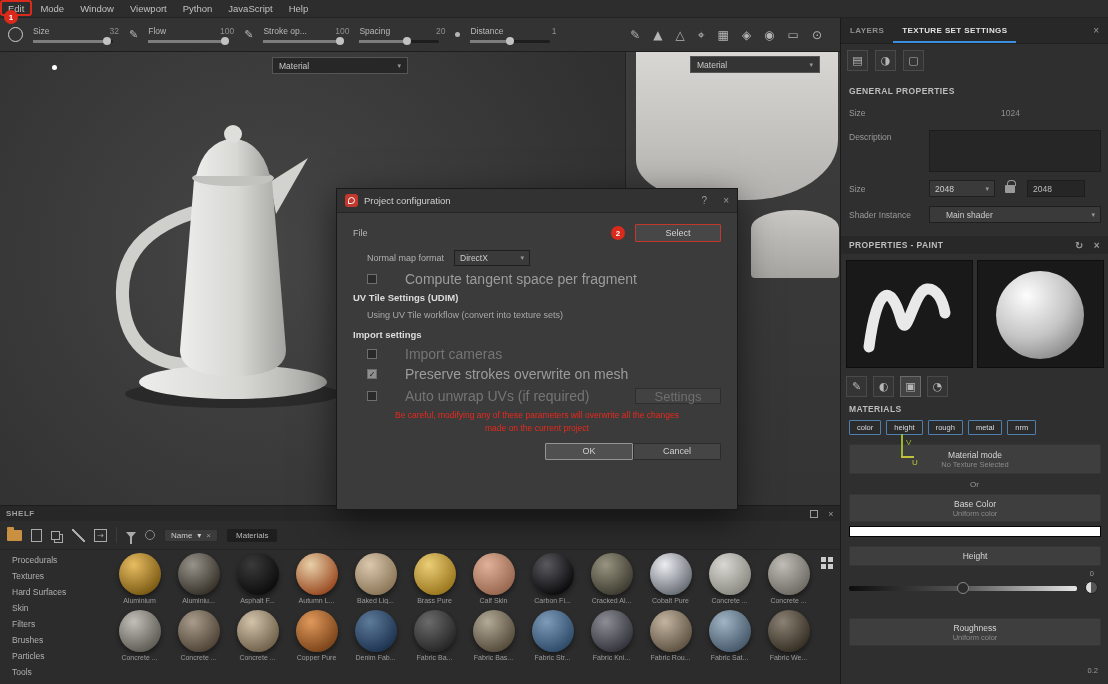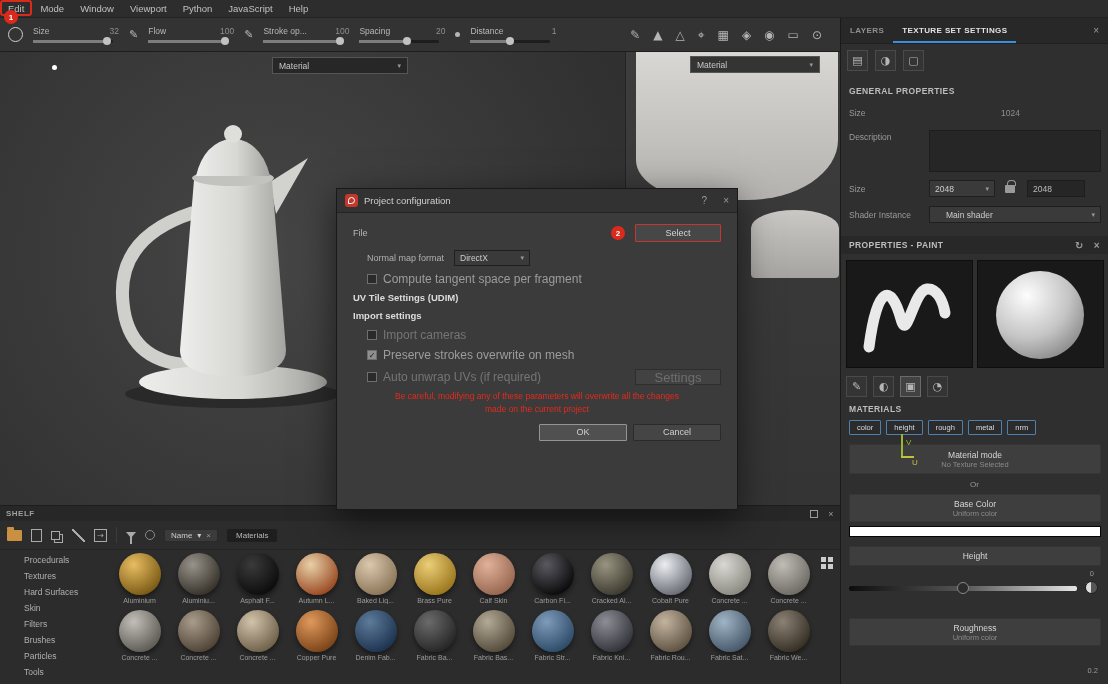--- a/index.html
+++ b/index.html
@@ -104,21 +104,21 @@
 .ic-slash{width:13px;height:13px;background:linear-gradient(45deg,transparent 44%,#aaa 44%,#aaa 56%,transparent 56%);}
 .ic-export{width:13px;height:13px;border:1px solid #aaa;color:#aaa;font-size:8px;display:flex;align-items:center;justify-content:center;}
 .vsep{width:1px;height:16px;background:#3c3c3c;}
 .ic-funnel{width:0;height:0;border-left:5px solid transparent;border-right:5px solid transparent;border-top:6px solid #aaa;position:relative;}
 .ic-funnel::after{content:"";position:absolute;left:-1px;top:-1px;width:2px;height:7px;background:#aaa;}
 .ic-circle{width:10px;height:10px;border:1px solid #888;border-radius:50%;}
 .chip{background:#3b3b3b;border:1px solid #2a2a2a;border-radius:2px;padding:1px 6px;font-size:8px;color:#ccc;display:flex;align-items:center;gap:5px;}
 .chip .x{color:#999;}
 .tag{background:#1e1e1e;border-radius:2px;padding:2px 9px;font-size:8px;color:#b8b8b8;}
 #ic-grid{position:absolute;right:7px;top:51px;width:12px;height:12px;background:linear-gradient(#ccc,#ccc) 0 0/5px 5px no-repeat,linear-gradient(#ccc,#ccc) 7px 0/5px 5px no-repeat,linear-gradient(#ccc,#ccc) 0 7px/5px 5px no-repeat,linear-gradient(#ccc,#ccc) 7px 7px/5px 5px no-repeat;}
-#shelf-side{position:absolute;left:0;top:46px;width:112px;bottom:0;overflow:hidden;padding-left:12px;}
+#shelf-side{position:absolute;left:0;top:46px;width:112px;bottom:0;overflow:hidden;}
 #shelf-side div{font-size:8.5px;color:#b0b0b0;padding:3px 12px;white-space:nowrap;}
 #shelf-grid{position:absolute;left:112px;top:47px;right:22px;bottom:0;overflow:hidden;display:flex;flex-wrap:wrap;gap:6px 4px;align-content:flex-start;}
 .cell{width:55px;text-align:center;}
 .sphere{width:42px;height:42px;border-radius:50%;margin:0 auto 2px;box-shadow:0 3px 5px rgba(0,0,0,.45);}
 .mname{font-size:7px;color:#9a9a9a;white-space:nowrap;overflow:hidden;}
 
 
 #dialog{position:absolute;left:336px;top:188px;width:402px;height:322px;background:#3b3b3b;border:1px solid #191919;box-shadow:0 10px 34px rgba(0,0,0,.55);z-index:50;}
 #dlg-title{height:24px;background:#323232;border-bottom:1px solid #242424;display:flex;align-items:center;padding:0 8px;gap:6px;}
 #dlg-logo{width:13px;height:13px;border-radius:3px;background:#c2382c;display:flex;align-items:center;justify-content:center;}
@@ -132,28 +132,28 @@
 #badge2{position:static;margin-left:auto;margin-right:10px;}
 #dlg-select{width:86px;height:18px;background:#474747;border:1.5px solid #c2382c;color:#d5d5d5;font-size:9px;display:flex;align-items:center;justify-content:center;border-radius:1px;}
 .dlg-h{font-size:9.5px;font-weight:bold;color:#dcdcdc;height:13px;margin-bottom:5px;}
 .dlg-ind{padding-left:14px;}
 #dlg-normal-row{height:18px;margin-bottom:5px;gap:10px;}
 #dlg-normal-row .lbl{font-size:9px;color:#b0b0b0;}
 #dlg-normal-dd{position:static;width:76px;height:16px;}
 .cb-row{gap:6px;margin-bottom:6px;height:14px;}
 .cb{width:10px;height:10px;border:1px solid #6e6e6e;background:#2a2a2a;flex:0 0 auto;display:flex;align-items:center;justify-content:center;}
 .cb.checked{background:#8f8f8f;color:#1a1a1a;font-size:8px;font-weight:bold;}
-.cb-lbl{font-size:12px;color:#9c9c9c;}
+.cb-lbl{font-size:14px;color:#9c9c9c;margin-left:22px;}
 .cb-lbl.dis{color:#757575;}
 .dlg-text{font-size:9px;color:#a8a8a8;height:13px;margin-bottom:6px;}
 #dlg-unwrap-row{height:18px;margin-bottom:4px;justify-content:space-between;}
 #dlg-unwrap-row .left{display:flex;align-items:center;gap:6px;}
 #dlg-settings-btn{width:86px;height:16px;background:#424242;border:1px solid #2e2e2e;color:#6e6e6e;font-size:13px;display:flex;align-items:center;justify-content:center;}
 #dlg-warning{color:#e8291c;font-size:8.5px;text-align:center;line-height:1.5;margin:4px 0 8px 0;}
-#dlg-btns{display:flex;justify-content:flex-end;gap:6px;}
+#dlg-btns{display:flex;justify-content:flex-end;}
 .dlg-btn{width:88px;height:17px;font-size:9px;color:#d0d0d0;display:flex;align-items:center;justify-content:center;border-radius:1px;}
 #dlg-ok{background:#505050;border:1px solid #949494;}
 #dlg-cancel{background:#454545;border:1px solid #2b2b2b;}
 </style>
 </head>
 <body>
 
 <div id="menubar">
 
 <div class="menu-item">Edit</div>
@@ -554,20 +554,21 @@
       <div id="dlg-normal-dd" class="dd">
           <span>DirectX</span>
         </div>
     </div>
     <div class="cb-row dlg-row dlg-ind">
       <div class="cb"></div>
       <span class="cb-lbl">Compute tangent space per fragment</span>
     </div>
 
     <div class="dlg-h">UV Tile Settings (UDIM)</div>
+    <div class="dlg-text dlg-ind">Using UV Tile workflow (convert into texture sets)</div>
 
     <div class="dlg-h">Import settings</div>
     <div class="cb-row dlg-row dlg-ind">
       <div class="cb"></div>
       <span class="cb-lbl dis">Import cameras</span>
     </div>
     <div class="cb-row dlg-row dlg-ind">
       <div class="cb checked g">✓</div>
       <span class="cb-lbl">Preserve strokes overwrite on mesh</span>
     </div>

